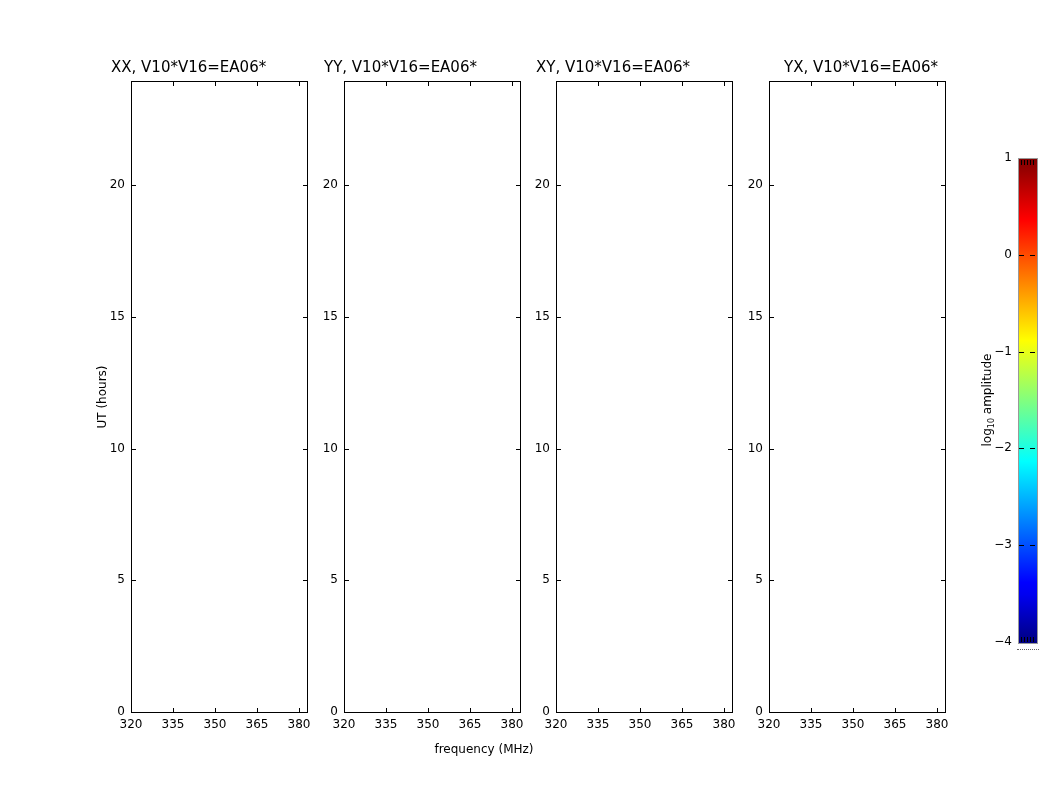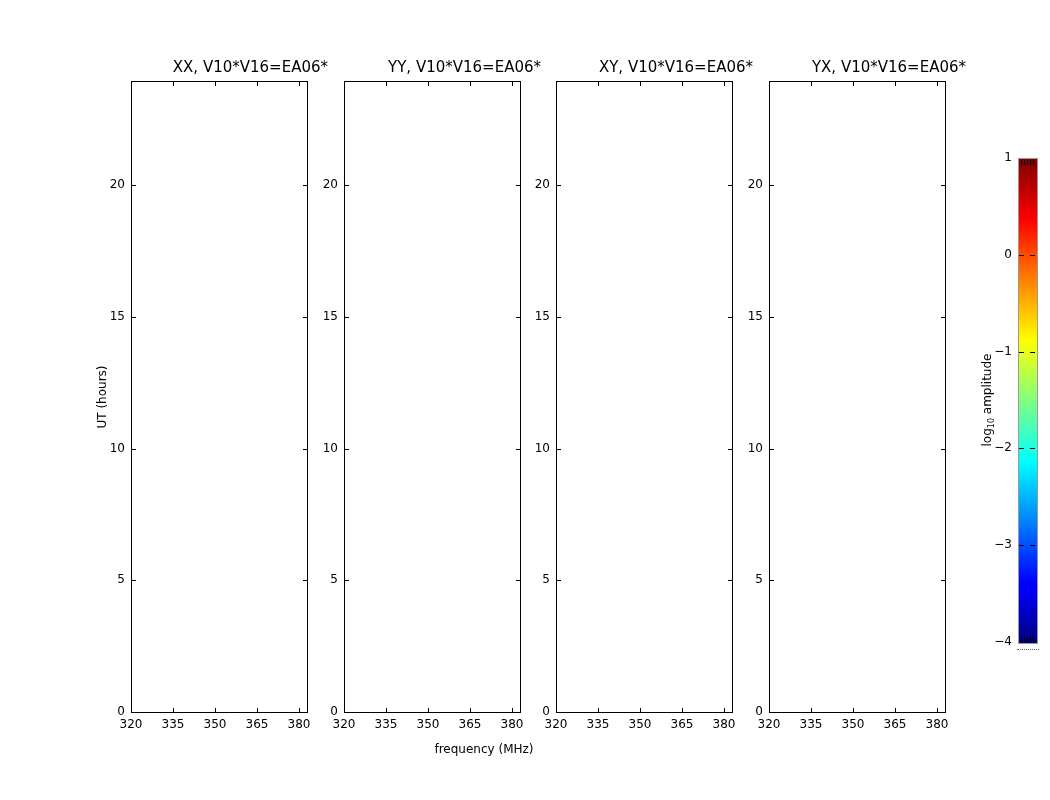--- a/index.html
+++ b/index.html
@@ -1,20 +1,20 @@
 <!DOCTYPE html>
 <html><head>
 <meta charset="utf-8">
 <style>
   html,body{margin:0;padding:0;background:#ffffff;width:1050px;height:800px;overflow:hidden;}
   body{font-family:"DejaVu Sans","Liberation Sans",sans-serif;color:#000;}
   .figure{position:absolute;left:0;top:0;width:1050px;height:800px;background:#fff;}
   .fig-title{position:absolute;left:130px;top:11px;width:912px;text-align:center;font-size:12px;}
   .panel{position:absolute;border:1px solid #000;background:#fff;box-sizing:border-box;}
-  .panel-title{position:absolute;text-align:right;font-size:15px;white-space:nowrap;}
+  .panel-title{position:absolute;text-align:left;font-size:15px;white-space:nowrap;}
   .tick{position:absolute;background:#000;}
   .xticklabel{position:absolute;width:40px;text-align:center;font-size:12px;}
   .yticklabel{position:absolute;width:28px;text-align:right;font-size:12px;}
   .ylabel{position:absolute;left:42px;top:337px;width:120px;height:120px;font-size:12px;
           transform:rotate(-90deg);transform-origin:center;text-align:center;line-height:120px;}
   .xlabel{position:absolute;left:384px;top:742px;width:200px;text-align:center;font-size:12px;}
   .colorbar{position:absolute;left:1018px;top:158px;width:18px;height:484px;border:1px solid #999;box-sizing:content-box;
     background:linear-gradient(to top,#000080 0%,#0000f0 10%,#0000ff 12.5%,#004dff 20%,#00b3ff 30%,#00ffff 37.5%,#80ff80 50%,#e6ff1a 60%,#ffff00 62.5%,#ffb300 70%,#ff4d00 80%,#ff0000 87.5%,#e60000 90%,#800000 100%);}
   .cbcomb{position:absolute;left:2px;width:14px;height:5px;
     background:repeating-linear-gradient(to right,#000 0,#000 1px,transparent 1px,transparent 3px);}
@@ -130,21 +130,21 @@
         <div class="tick" style="left: 167px; top: 0px; width: 1px; height: 4px;"></div>
         <div class="tick" style="left: 0px; bottom: 131px; width: 4px; height: 1px;"></div>
         <div class="tick" style="right: 0px; bottom: 131px; width: 4px; height: 1px;"></div>
         <div class="tick" style="left: 0px; bottom: 262px; width: 4px; height: 1px;"></div>
         <div class="tick" style="right: 0px; bottom: 262px; width: 4px; height: 1px;"></div>
         <div class="tick" style="left: 0px; bottom: 394px; width: 4px; height: 1px;"></div>
         <div class="tick" style="right: 0px; bottom: 394px; width: 4px; height: 1px;"></div>
         <div class="tick" style="left: 0px; bottom: 526px; width: 4px; height: 1px;"></div>
         <div class="tick" style="right: 0px; bottom: 526px; width: 4px; height: 1px;"></div>
       </div>
-      <div class="panel-title" style="left: 749px; top: 58px; width: 217px;">YX, V10*V16=EA06*</div>
+      <div class="panel-title" style="left: 784px; top: 58px; width: 217px;">YX, V10*V16=EA06*</div>
       <div class="xticklabel" style="left: 749px; top: 717px;">320</div>
       <div class="xticklabel" style="left: 791px; top: 717px;">335</div>
       <div class="xticklabel" style="left: 833px; top: 717px;">350</div>
       <div class="xticklabel" style="left: 875px; top: 717px;">365</div>
       <div class="xticklabel" style="left: 917px; top: 717px;">380</div>
       <div class="yticklabel" style="left: 735px; top: 704px;">0</div>
       <div class="yticklabel" style="left: 735px; top: 572px;">5</div>
       <div class="yticklabel" style="left: 735px; top: 441px;">10</div>
       <div class="yticklabel" style="left: 735px; top: 309px;">15</div>
       <div class="yticklabel" style="left: 735px; top: 177px;">20</div>

